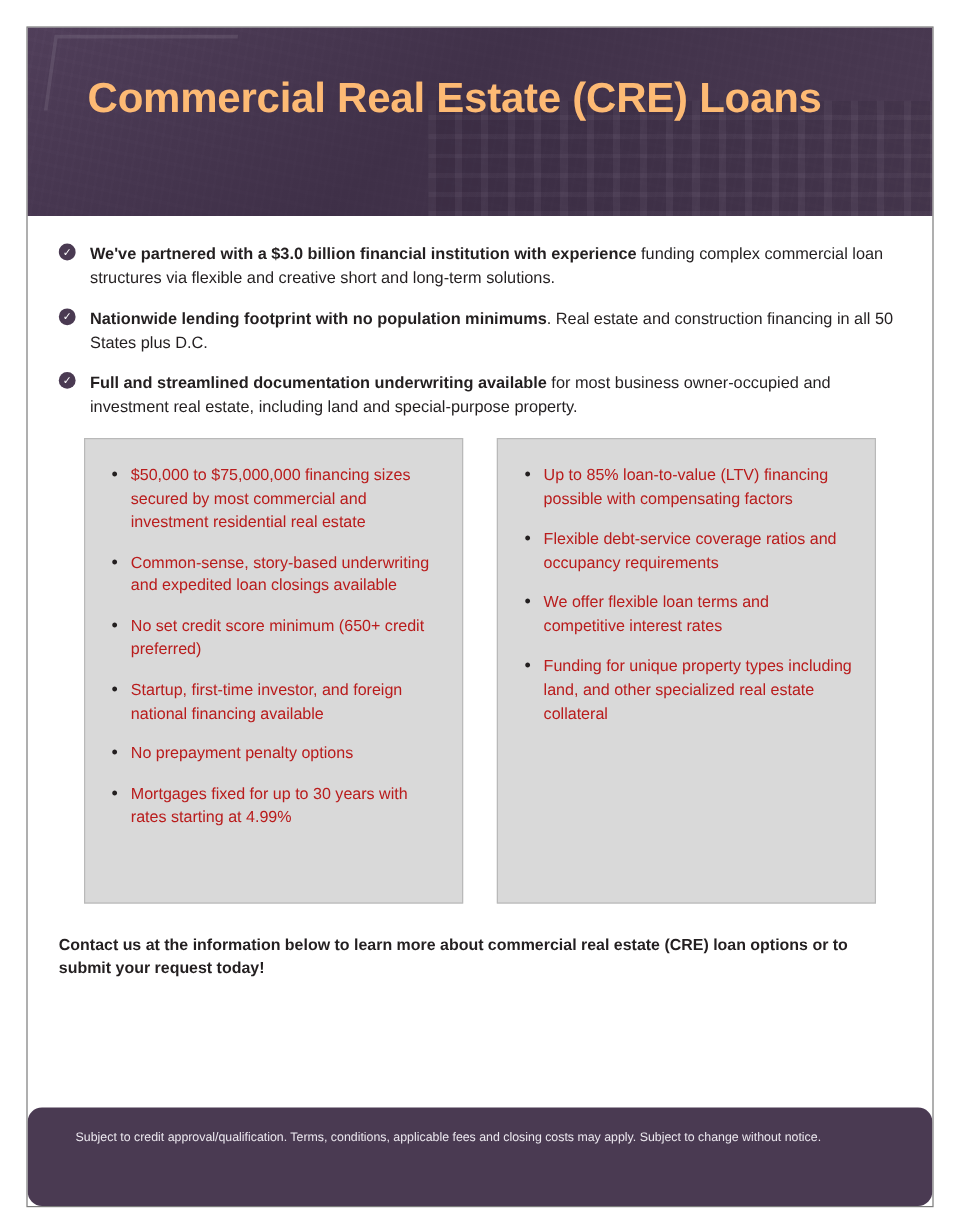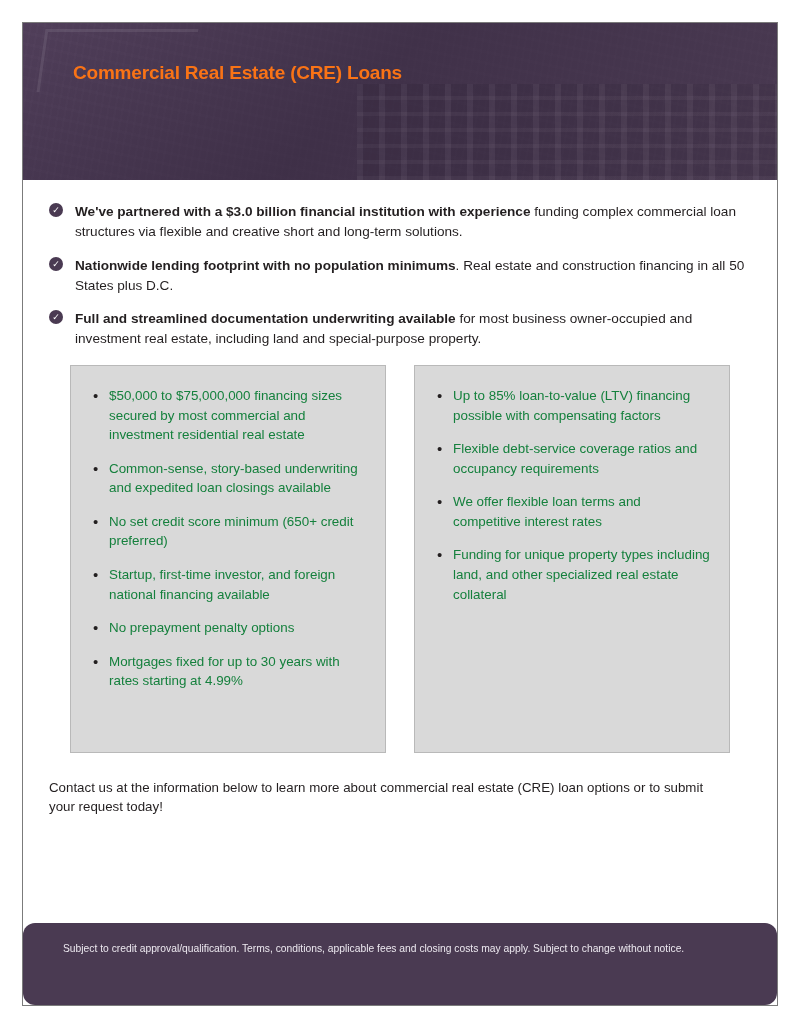--- a/index.html
+++ b/index.html
@@ -69,22 +69,22 @@
     background:
       repeating-linear-gradient(90deg, rgba(255,255,255,0.05) 0px, rgba(255,255,255,0.05) 6px, rgba(0,0,0,0.05) 6px, rgba(0,0,0,0.05) 22px),
       repeating-linear-gradient(0deg, rgba(255,255,255,0.04) 0px, rgba(255,255,255,0.04) 4px, rgba(0,0,0,0.04) 4px, rgba(0,0,0,0.04) 16px);
     opacity: .75;
   }
   .header-text {
     position: relative;
     padding: 40px 44px 0 50px;
   }
   .header-title {
-    color: #f97316;
-    font-size: 19px;
+    color: #fdba74;
+    font-size: 35px;
     font-weight: bold;
     letter-spacing: -0.2px;
     margin: 0 0 13px 0;
     line-height: 1.1;
   }
   .header-sub {
     color: #f2eff4;
     font-size: 14.6px;
     line-height: 1.38;
     max-width: 640px;
@@ -145,36 +145,36 @@
     margin: 0;
     padding: 0;
     list-style: none;
   }
   .box li {
     position: relative;
     padding-left: 20px;
     margin-bottom: 14px;
     font-size: 13.4px;
     line-height: 1.46;
-    color: #15803d;
+    color: #b91c1c;
   }
   .box li:before {
     content: "\2022";
     position: absolute;
     left: 4px;
     top: -1px;
     font-size: 15px;
     color: #231f20;
   }
 
   
   .contact {
     margin: 26px 26px 0 26px;
     font-size: 13.3px;
-    font-weight: normal;
+    font-weight: bold;
     line-height: 1.42;
     color: #231f20;
     max-width: 680px;
   }
 
   
   .footer {
     position: absolute;
     left: 0;
     right: 0;

